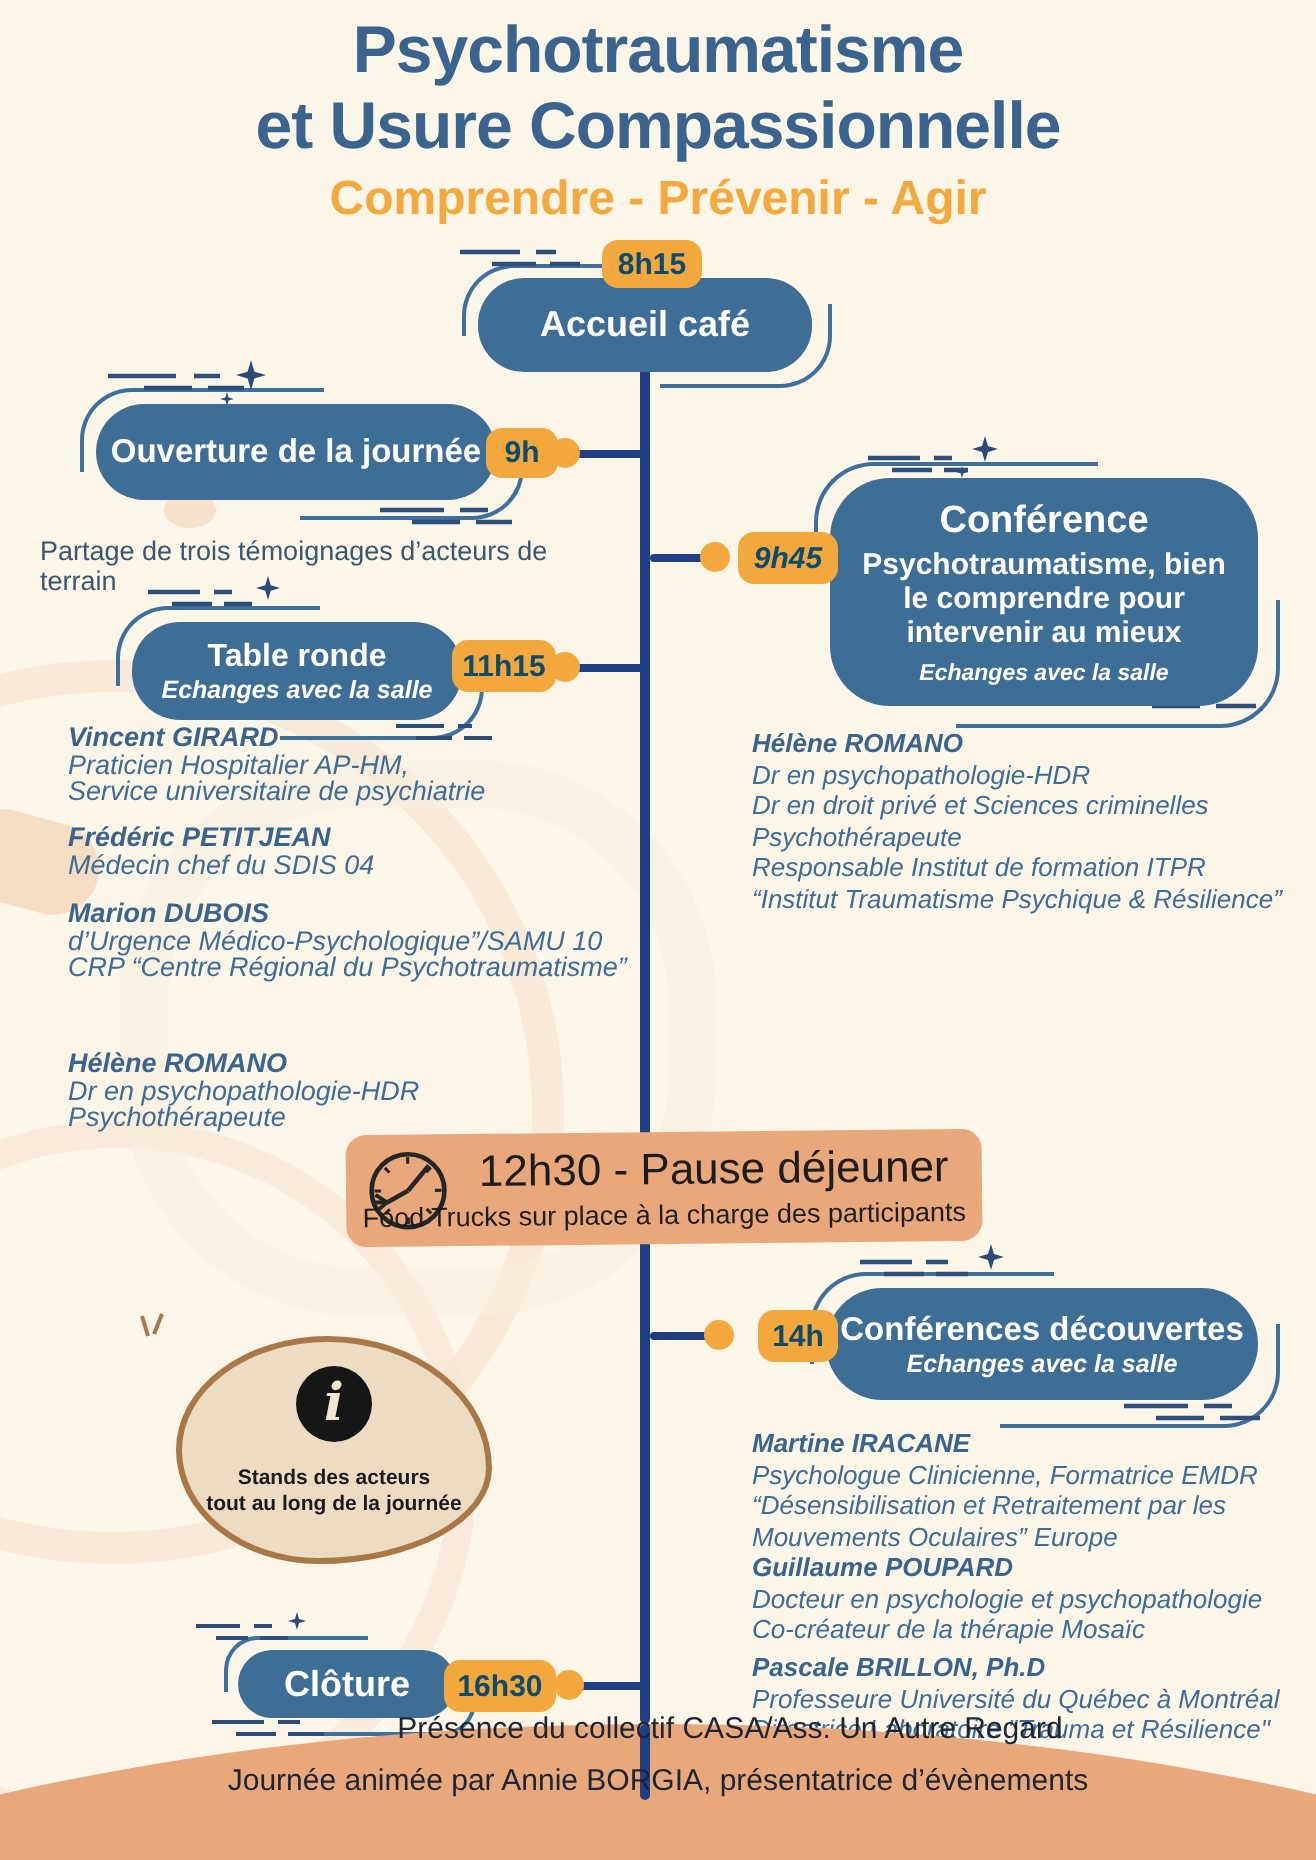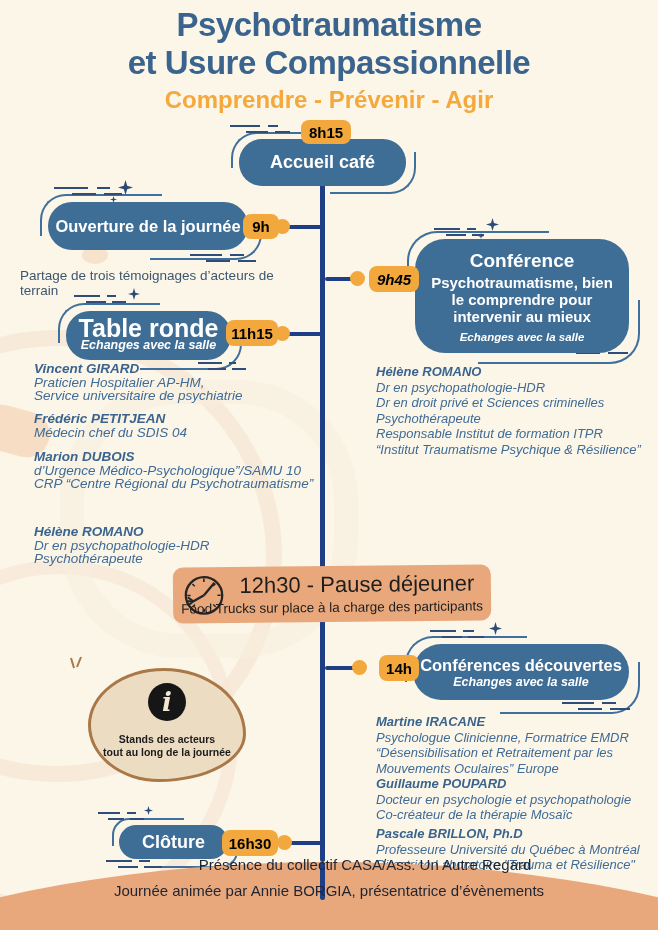--- a/index.html
+++ b/index.html
@@ -12,21 +12,21 @@
   
   .title{position:absolute;left:0;width:658px;text-align:center;color:#3a648e;
          font-weight:bold;font-size:33px;letter-spacing:-.5px;z-index:2;}
   .subtitle{position:absolute;left:0;width:658px;text-align:center;color:#f5a83c;
             font-weight:bold;font-size:24px;z-index:2;}
   
   .vline{position:absolute;width:5px;background:#1e3f85;border-radius:3px;z-index:1;}
   .vline-tip{z-index:3;}
   .hline{position:absolute;height:4px;background:#1e3f85;border-radius:2px;z-index:1;}
   .dot{position:absolute;width:15px;height:15px;border-radius:50%;background:#f2a83c;z-index:3;}
-  .badge{position:absolute;background:#f2a83c;color:#000000;font-weight:bold;
+  .badge{position:absolute;background:#f2a83c;color:#0c4a6e;font-weight:bold;
          border-radius:8px;display:flex;align-items:center;justify-content:center;
          font-size:15px;z-index:4;}
   .bubble{position:absolute;background:#3e6d96;color:#ffffff;display:flex;
           flex-direction:column;align-items:center;justify-content:center;
           text-align:center;z-index:3;}
   .bubble .big{font-weight:bold;}
   .bubble .italic-sub{font-style:italic;font-weight:bold;}
   .echo{position:absolute;z-index:2;}
   .echo-tl{border-top:2px solid #3f6f9c;border-left:2px solid #3f6f9c;border-top-left-radius:26px;}
   .echo-br{border-bottom:2px solid #3f6f9c;border-right:2px solid #3f6f9c;border-bottom-right-radius:26px;}
@@ -133,21 +133,21 @@
     </svg>
   <svg class="swoosh" style="left:558px;top:344px;" width="76" height="13" viewBox="0 0 76 13">
       <line x1="2" y1="3" x2="56" y2="3" stroke="#2e4d7b" stroke-width="2.2" stroke-dasharray="32 8"></line>
       <line x1="18" y1="9" x2="70" y2="9" stroke="#2e4d7b" stroke-width="2.2" stroke-dasharray="24 8"></line>
     </svg>
 
   <div class="hline" style="left:284px;top:332px;width:40px;"></div>
   <div class="dot" style="left:275px;top:326px;"></div>
   <div class="badge" style="left:226px;top:320px;width:52px;height:26px;">11h15</div>
   <div class="bubble" style="left:66px;top:311px;width:165px;height:49px;border-radius:24px;">
-    <span class="big" style="font-size:25px;line-height:19px;">Table ronde</span>
+    <span class="big" style="font-size:16px;line-height:19px;">Table ronde</span>
     <span class="italic-sub" style="font-size:12.5px;">Echanges avec la salle</span>
   </div>
   <div class="echo echo-tl" style="left:58px;top:303px;width:100px;height:38px;"></div>
   <div class="echo echo-br" style="left:140px;top:330px;width:100px;height:38px;"></div>
   <svg class="swoosh" style="left:72px;top:293px;" width="60" height="13" viewBox="0 0 60 13">
       <line x1="2" y1="3" x2="44" y2="3" stroke="#2e4d7b" stroke-width="2.2" stroke-dasharray="26 7"></line>
       <line x1="14" y1="9" x2="54" y2="9" stroke="#2e4d7b" stroke-width="2.2" stroke-dasharray="20 6"></line>
     </svg>
   <svg class="sparkle" style="left:128px;top:288px;" width="12" height="12" viewBox="0 0 16 16">
       <path d="M8 0 L9.8 6.2 L16 8 L9.8 9.8 L8 16 L6.2 9.8 L0 8 L6.2 6.2 Z" fill="#2c4a78"></path>

